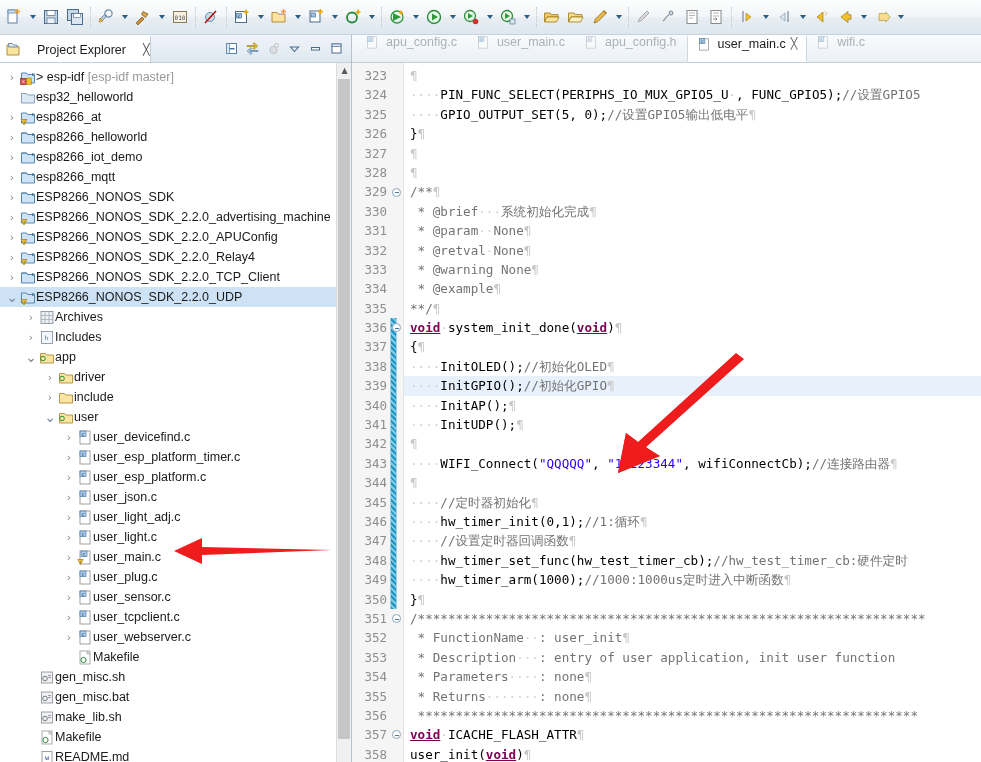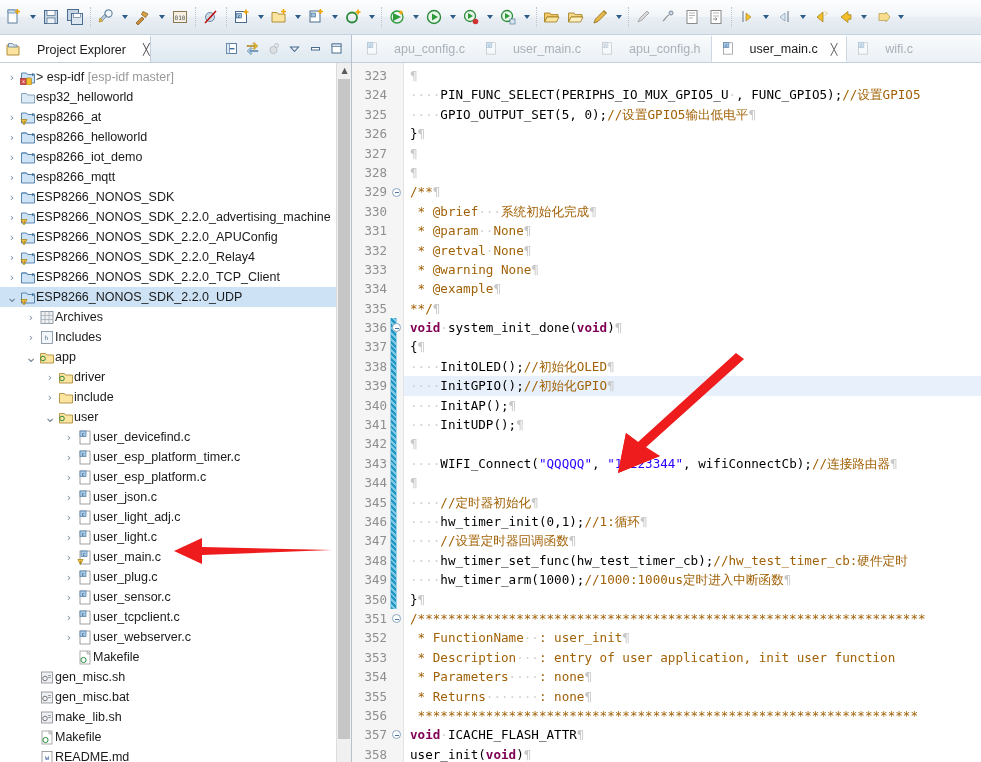--- a/index.html
+++ b/index.html
@@ -122,21 +122,21 @@
   
   .right-pane { flex: 1 1 auto; display: flex; flex-direction: column; min-width: 0; background:#fff; }
   .ed-tabrow {
     height: 28px; flex: 0 0 28px;
     display: flex; align-items: stretch;
     background: linear-gradient(to bottom,#f9fbfc,#eaf0f5);
     border-bottom: 1px solid #c3cfdb;
     padding-left: 4px;
   }
   .ed-tab {
-    display: flex; align-items: center; gap: 13px;
+    display: flex; gap: 5px;
     padding: 0 9px;
     font-size: 12.5px; color: #a9b1ba;
     border-right: 1px solid transparent;
   }
   .ed-tab.active {
     background: #ffffff;
     color: #1a1a1a;
     border: 1px solid #cdd8e2; border-bottom: 1px solid #ffffff;
     border-top: 2px solid #ffffff;
   }
@@ -176,23 +176,23 @@
     flex: 1 1 auto; min-width: 0; position: relative;
     padding-top: 3px;
     font-family: "DejaVu Sans Mono", monospace;
     font-size: 12.6px;
     white-space: pre;
     overflow: hidden;
     color: #000;
   }
   .cl { height: 19.4px; line-height: 19.4px; padding-left: 6px; white-space: pre; }
   .cl.hl { background: #e8f0fb; }
-  .kw { color: #7f0055; font-weight: bold; }
+  .kw { color: #7f0055; font-weight: bold; text-decoration: underline; }
   .fn { font-weight: normal; color:#000; }
-  .cmt { color: #a16207; }
+  .cmt { color: #737373; }
   .str { color: #2a00ff; }
   .ws { color: #d0d0d0; }
   .pilcrow { color: #c8c8c8; }
 
   
   .arrow-svg { position: absolute; pointer-events: none; }
 </style>
 </head>
 <body>
 

